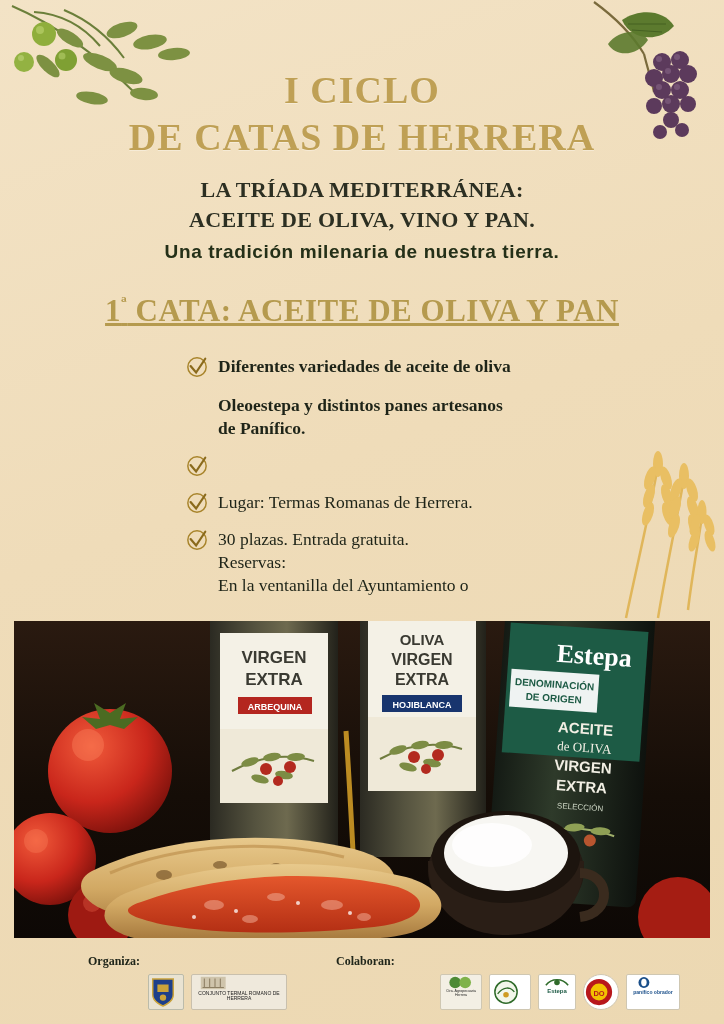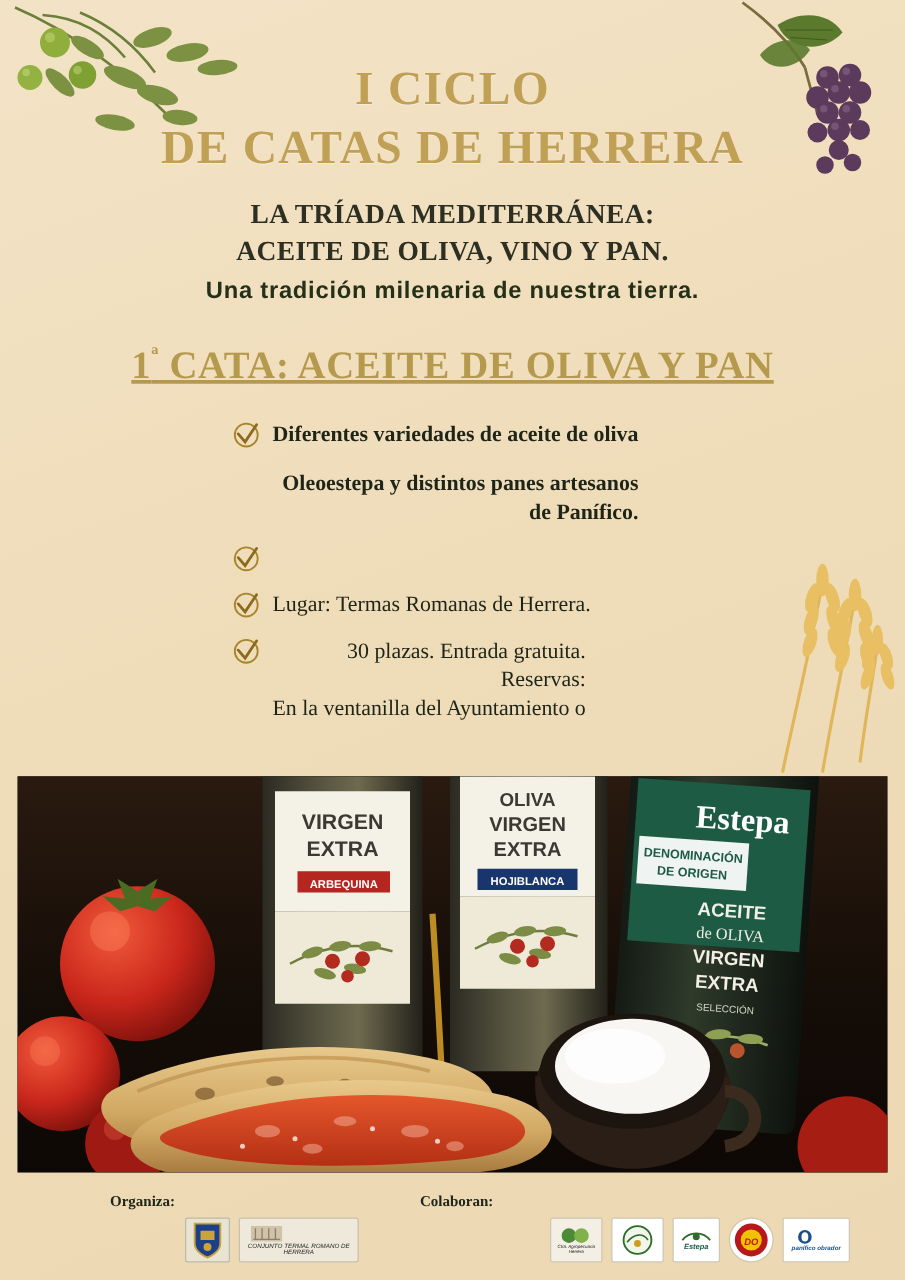--- a/index.html
+++ b/index.html
@@ -43,21 +43,21 @@
     position: absolute;
     right: 8px;
     top: 420px;
     width: 120px;
     height: 200px;
     pointer-events: none;
   }
 
   
   .title-block {
-    padding-top: 48px;
+    padding-top: 67px;
     text-align: center;
   }
   .main-title {
     font-family: "Liberation Serif", serif;
     font-weight: bold;
     font-size: 38px;
     letter-spacing: 1px;
     color: #bfa055;
     line-height: 1.24;
     text-shadow: 0 1px 0 rgba(255,255,255,0.35);
@@ -96,21 +96,20 @@
   }
   .cata-title sup {
     font-size: 19px;
     vertical-align: super;
   }
 
   
   .list {
     margin: 26px 0 0 0;
     padding: 0 60px 0 186px;
-    text-align: right;
   }
   .item {
     display: flex;
     align-items: flex-start;
     margin-bottom: 14px;
   }
   .check {
     flex: 0 0 auto;
     width: 22px;
     height: 22px;
@@ -155,28 +154,26 @@
     color: #20261a;
     margin-bottom: 5px;
     display: block;
   }
   .logos { display: flex; align-items: center; gap: 7px; }
   .logo {
     height: 34px;
     border-radius: 2px;
     display: flex;
     align-items: center;
-    justify-content: center;
     overflow: hidden;
     font-size: 6px;
     font-family: "Liberation Sans", sans-serif;
     text-align: center;
     line-height: 1.05;
     color: #222;
-    font-style: italic;
   }
   .organiza { left: 88px; top: 8px; }
   .colaboran { left: 336px; top: 8px; }
   .org-logos { margin-left: 60px; }
 </style>
 </head>
 <body>
 
 <div class="poster">
 

